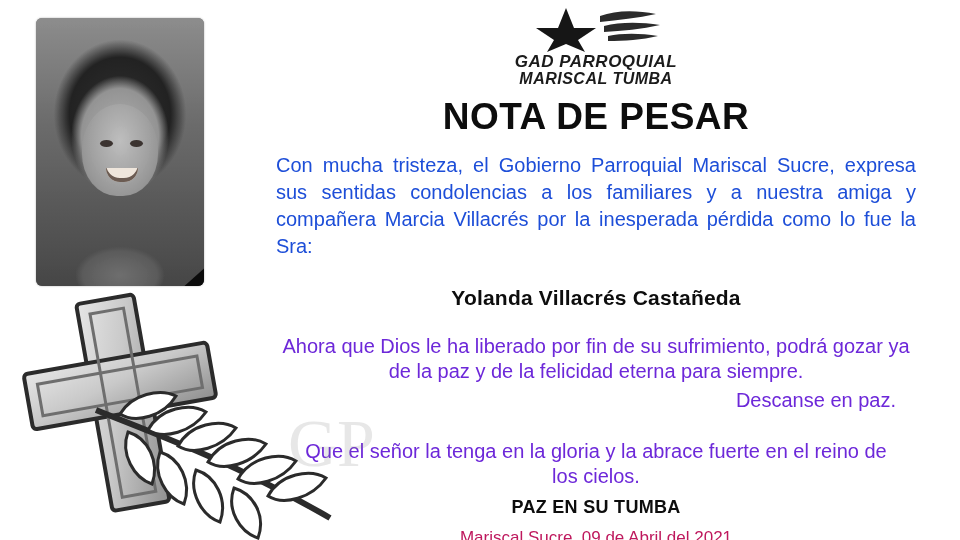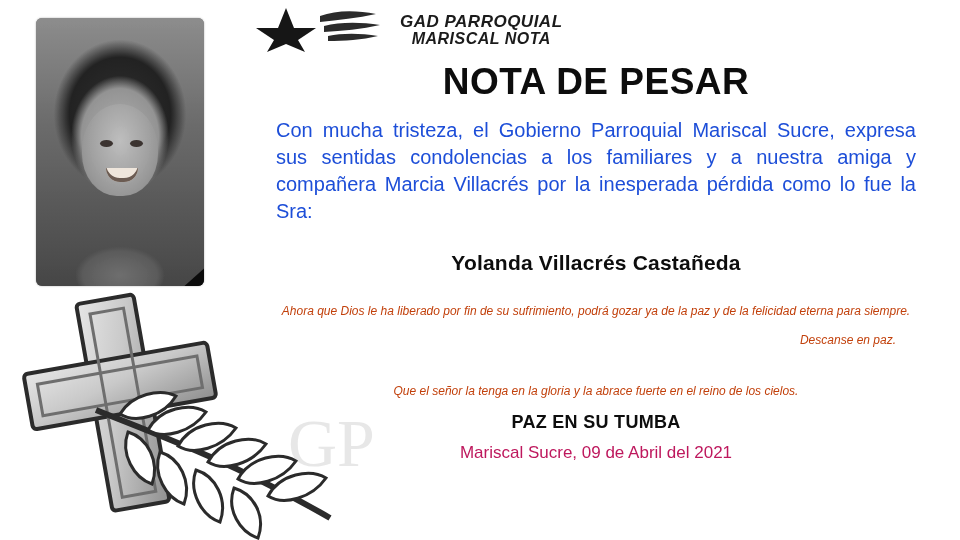--- a/index.html
+++ b/index.html
@@ -94,20 +94,21 @@
     left: 232px;
     top: 0;
     width: 728px;
     height: 540px;
     text-align: center;
   }
 
   .logo-block {
     margin-top: 6px;
     display: flex;
+    flex-direction: column;
     align-items: center;
   }
   .logo-mark {
     width: 168px;
     height: 46px;
     position: relative;
   }
   .logo-text {
     font-family: "Liberation Sans", sans-serif;
     font-weight: bold;
@@ -140,26 +141,25 @@
 
   .deceased-name {
     font-size: 21px;
     font-weight: bold;
     margin-top: 26px;
     color: #0d0d0d;
     letter-spacing: 0.2px;
   }
 
   .italic-para {
-    font-style: italic;
-    font-size: 12px;
+    font-size: 20px;
     line-height: 25px;
     width: 636px;
     margin: 24px auto 0 auto;
-    color: #c2410c;
+    color: #6d28d9;
   }
   .italic-para.second { margin-top: 26px; width: 600px; }
   .italic-para.third {
     margin-top: 4px;
     width: 600px;
     text-align: right;
   }
 
   .paz-tumba {
     font-size: 18px;
@@ -242,21 +242,21 @@
         <polygon points="54,2 62,22 84,22 66,34 73,46 54,38 35,46 42,34 24,22 46,22" fill="#161616"></polygon>
         <g fill="#2b2b2b">
           <path d="M88 10 C 104 4, 124 4, 144 8 C 126 12, 106 14, 88 16 Z"></path>
           <path d="M92 20 C 108 16, 128 16, 148 19 C 130 23, 110 25, 92 26 Z"></path>
           <path d="M96 30 C 110 27, 128 27, 146 30 C 130 34, 112 35, 96 35 Z"></path>
         </g>
       </svg>
     </div>
     <div class="logo-text">
       <div>GAD PARROQUIAL</div>
-      <div class="l2">MARISCAL NOTA</div>
+      <div class="l2">MARISCAL TUMBA</div>
     </div>
   </div>
 
   <h1 class="nota-title">NOTA DE PESAR</h1>
 
   <p class="body-para">Con mucha tristeza, el Gobierno Parroquial Mariscal Sucre, expresa sus sentidas condolencias a los familiares y a nuestra amiga y compañera Marcia Villacrés por la inesperada pérdida como lo fue la Sra:</p>
 
   <div class="deceased-name">Yolanda Villacrés Castañeda</div>
 
   <p class="italic-para">Ahora que Dios le ha liberado por fin de su sufrimiento, podrá gozar ya de la paz y de la felicidad eterna para siempre.</p>

